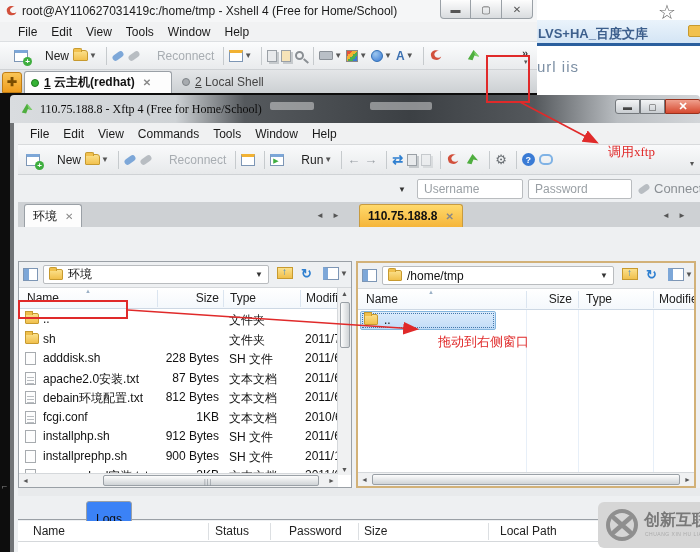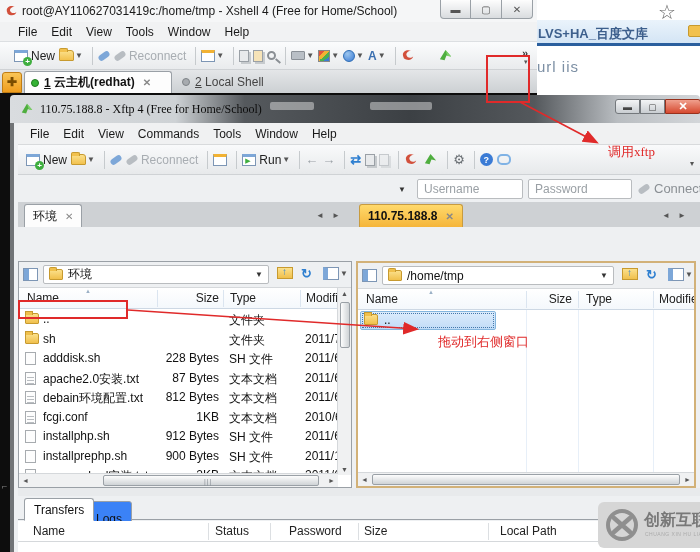--- a/index.html
+++ b/index.html
@@ -26,21 +26,21 @@
         border-top:none; display:flex; align-items:center; justify-content:center; color:#555; font-size:10px; }
   .wb + .wb { border-left:none; }
   .wb.first { border-radius:0 0 0 4px; } .wb.last { border-radius:0 0 4px 0; }
   .menubar { position:absolute; display:flex; gap:14px; align-items:center; }
   .xs-menu { left:0; top:22px; width:537px; height:20px; background:#f1f2f3; padding-left:18px; border-bottom:1px solid #dcdfe2; }
   .mi { color:#1a1a1a; font-size:12px; }
   .toolbar { position:absolute; display:flex; align-items:center; }
   .xs-toolbar { left:0; top:42px; width:537px; height:28px; background:linear-gradient(#fbfcfd,#e9ebed); border-bottom:1px solid #cfd2d5; padding-left:14px; }
   .tbi { height:18px; display:flex; align-items:center; justify-content:center; margin-right:4px; }
   .tbsep { width:1px; height:18px; background:#c6cacd; margin:0 5px; }
-  .tlabel { font-size:12px; color:#222; margin-left:3px; }
+  .tlabel { font-size:12px; color:#222; margin-left:17px; }
   .tlabel.gray { color:#a8adb2; }
   .caret { font-size:8px; color:#555; margin-left:1px; }
   .win { width:14px; height:12px; background:#fff; border:1px solid #7d96b5; border-top:3px solid #7da7d8; position:relative; }
   .win.new::after { content:"+"; position:absolute; right:-5px; bottom:-5px; width:9px; height:9px; background:#3fae3f;
      border-radius:50%; color:#fff; font-size:8px; line-height:9px; text-align:center; font-weight:bold; }
   .win.run::after { content:"▶"; position:absolute; left:2px; top:0px; color:#3fae3f; font-size:7px; }
   .folder-o { width:15px; height:11px; background:linear-gradient(#fbe08b,#f2c14e); border:1px solid #c79a2f; border-radius:1px 3px 1px 1px; position:relative; }
   .folder-o::before { content:""; position:absolute; left:-1px; top:-3px; width:7px; height:3px; background:#f2c14e; border:1px solid #c79a2f; border-bottom:none; border-radius:2px 2px 0 0; }
   .plug { width:12px; height:6px; border-radius:3px; background:#7da7d8; transform:rotate(-35deg); }
   .plug.gray { background:#b8bdc2; }
@@ -552,21 +552,20 @@
         <span class="a" style="left:3px">◄</span>
         <div class="hthumb" style="left:14px;width:308px"></div>
         <span class="a" style="right:3px">►</span>
       </div>
     </div>
 
     <div class="bottomsep"></div>
 
     <div class="transfers">
       <div class="ttabrow">
-        <div class="ttab active">Transfers</div>
         <div class="ttab idle">Logs</div>
       </div>
       <div class="thdr">
         <span class="lbl" style="left:15px">Name</span>
         <span class="hsep" style="left:190px"></span>
         <span class="lbl" style="left:197px">Status</span>
         <span class="hsep" style="left:252px"></span>
         <span class="lbl" style="left:271px">Password</span>
         <span class="hsep" style="left:340px"></span>
         <span class="lbl" style="left:346px">Size</span>

